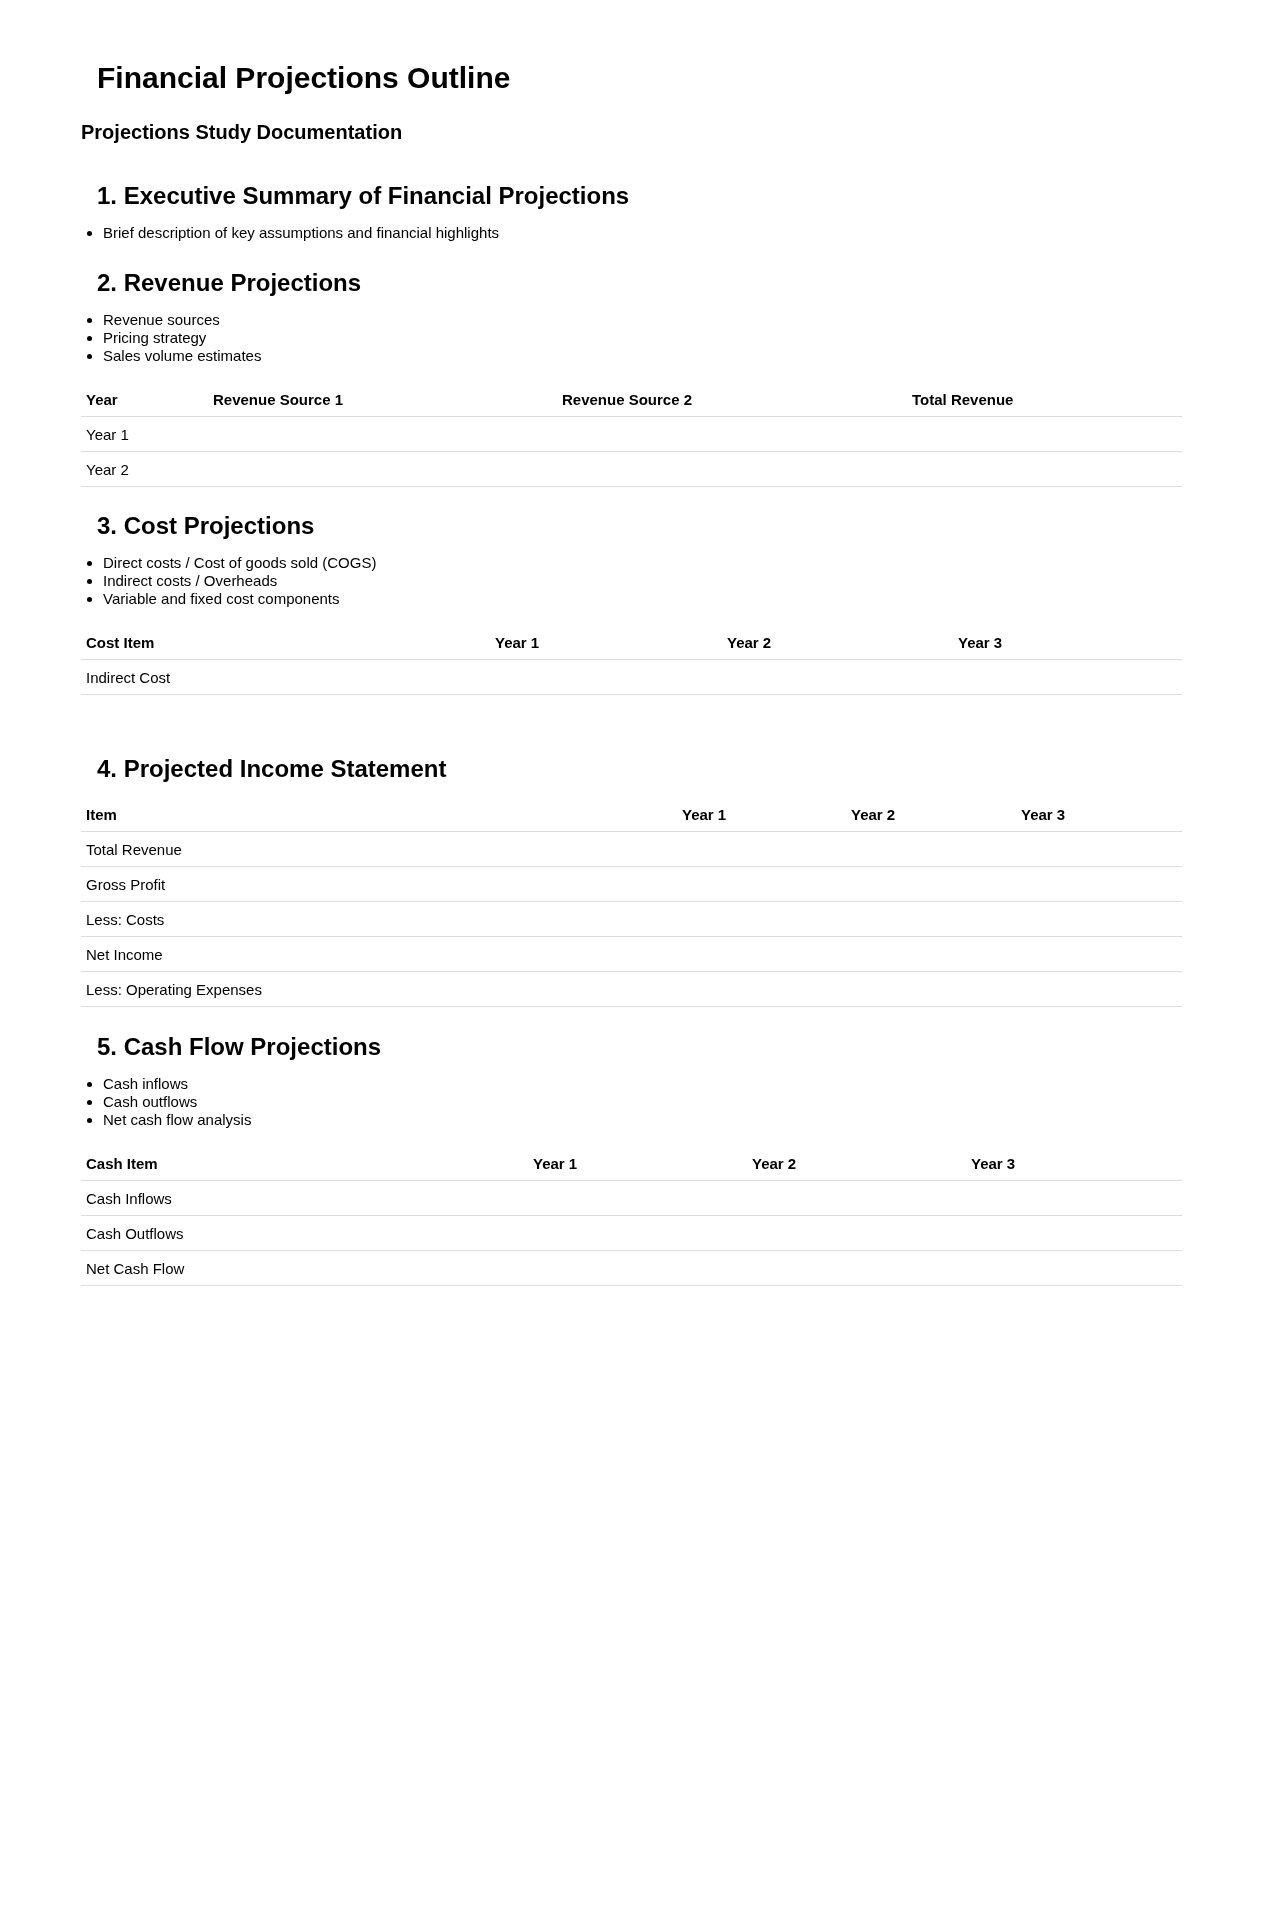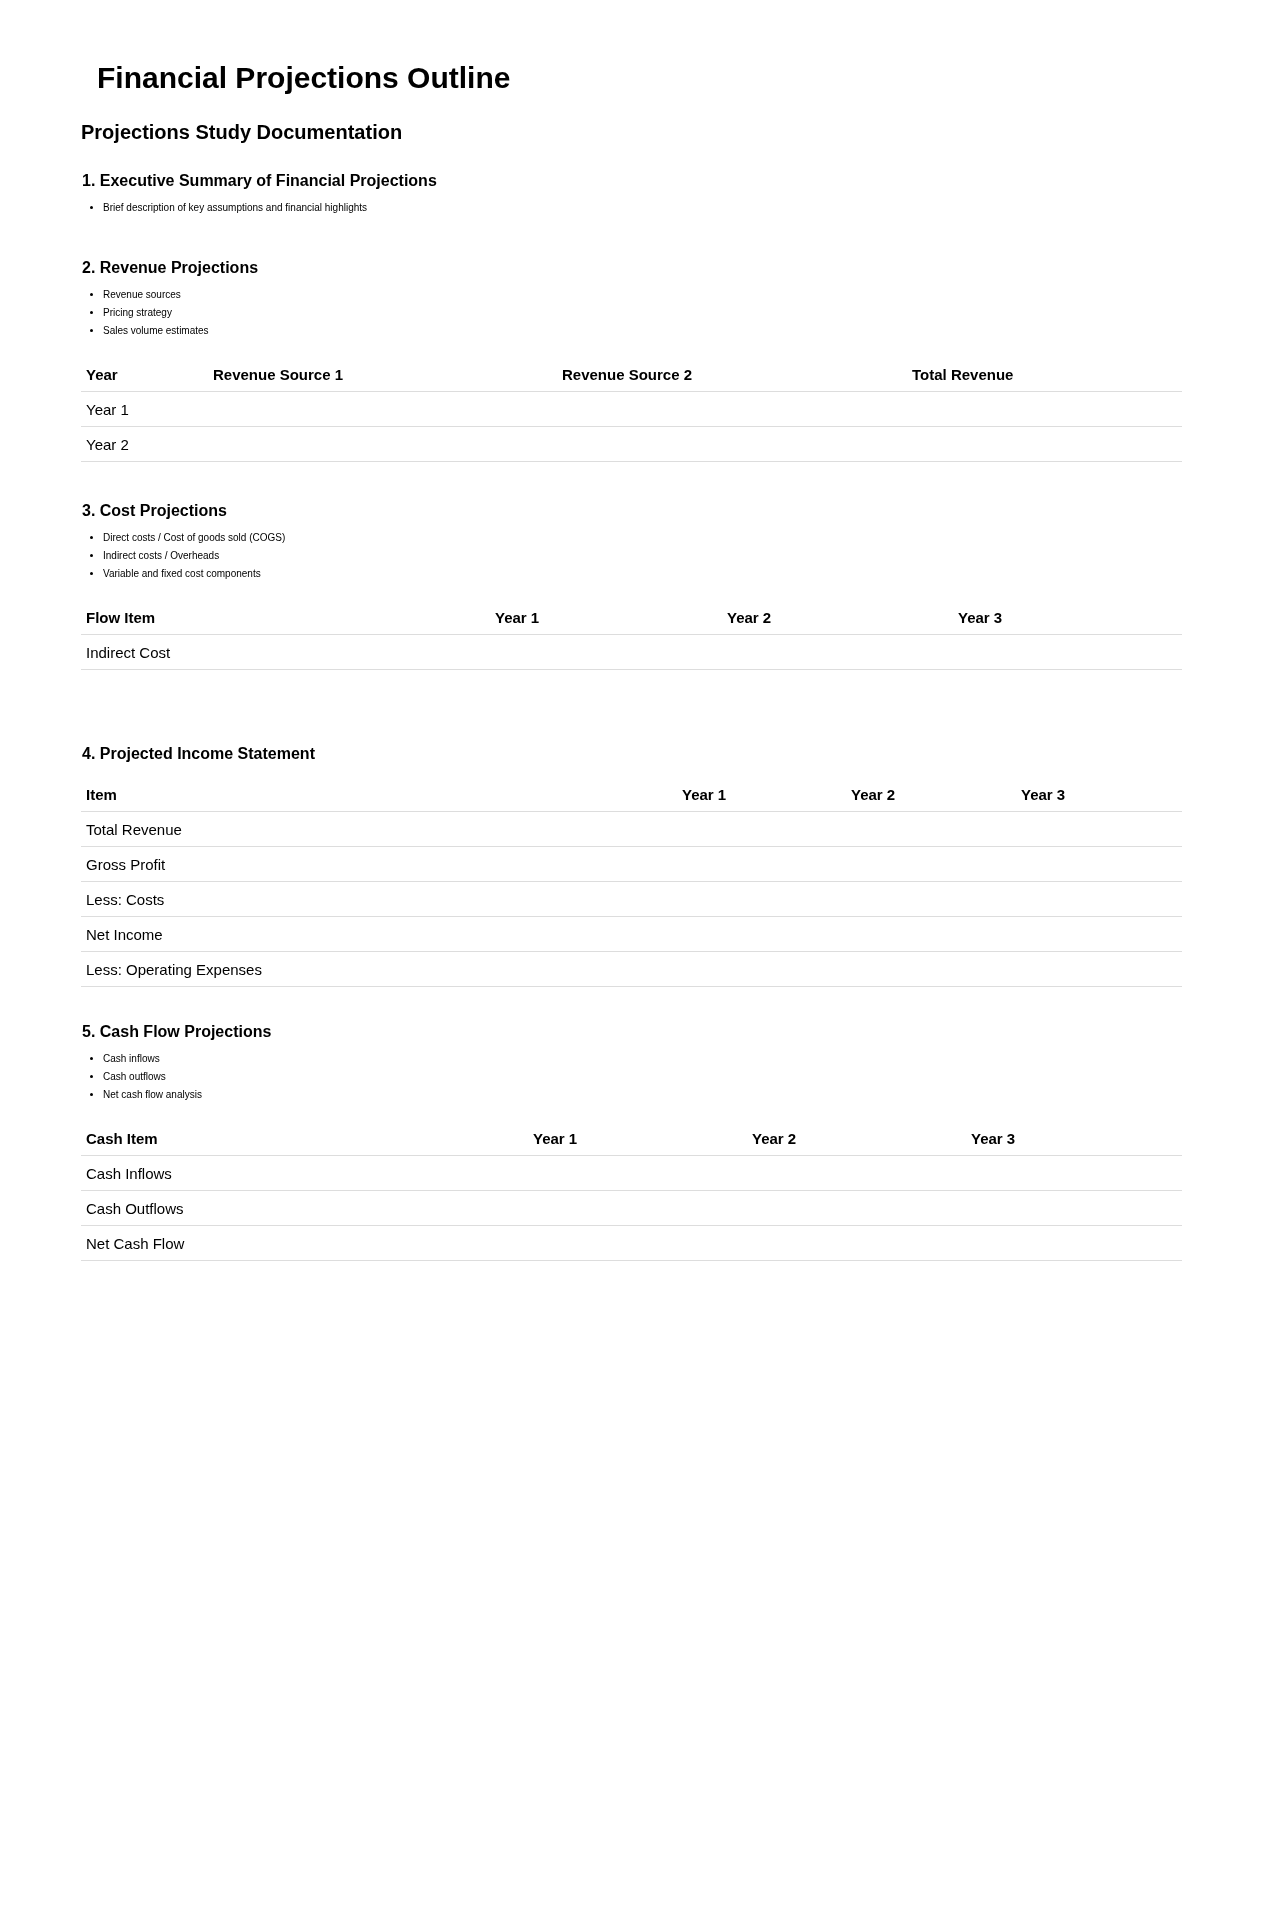--- a/index.html
+++ b/index.html
@@ -32,33 +32,33 @@
     left: 0;
     top: 120px;
     margin: 0;
     font-size: 20px;
     font-weight: bold;
     line-height: 24px;
     white-space: nowrap;
   }
   .section { position: absolute; left: 0; width: 1101px; }
   .section h3 {
-    margin: 1px;
-    font-size: 16px;
+    margin: 16px;
+    font-size: 24px;
     font-weight: bold;
     line-height: 24px;
     white-space: nowrap;
   }
   ul {
     margin: 6px 0 0 0;
     padding: 0 0 0 22px;
     list-style: disc;
   }
   ul li {
-    font-size: 10px;
+    font-size: 15px;
     line-height: 18px;
     white-space: nowrap;
   }
   table {
     border-collapse: collapse;
     width: 1101px;
     table-layout: fixed;
   }
   th, td {
     text-align: left;
@@ -131,21 +131,21 @@
     </ul>
     <table style="margin-top:17px;">
       <colgroup>
           <col style="width:409px">
           <col style="width:232px">
           <col style="width:231px">
           <col style="width:229px">
         </colgroup>
       <tbody>
           <tr>
-        <th>Flow Item</th>
+        <th>Cost Item</th>
         <th>Year 1</th>
         <th>Year 2</th>
         <th>Year 3</th>
       </tr>
       <tr>
         <td>Indirect Cost</td>
         <td></td>
         <td></td>
         <td></td>
       </tr>

